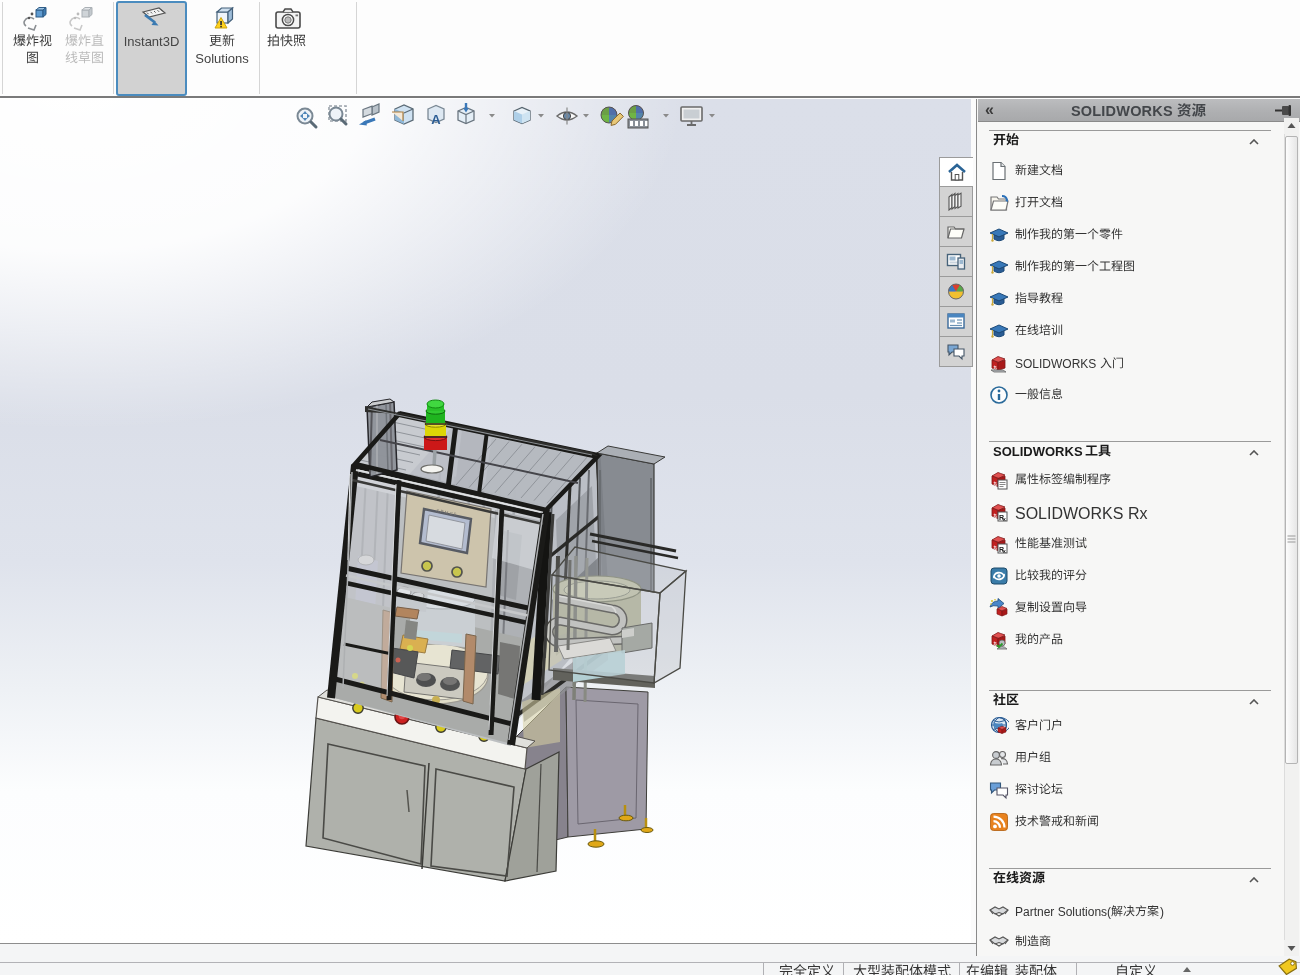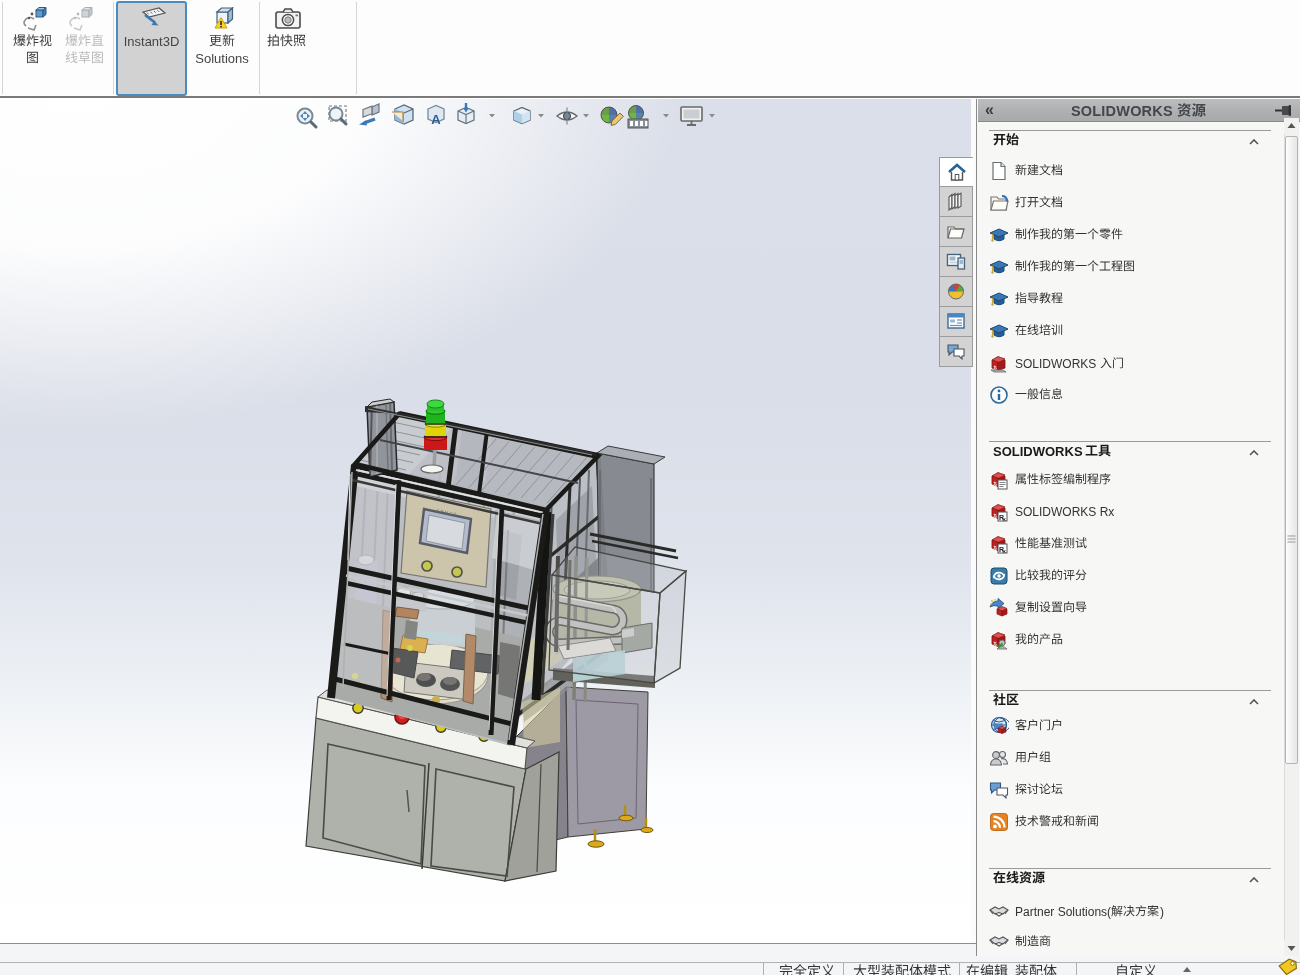--- a/index.html
+++ b/index.html
@@ -501,21 +501,21 @@
         </svg></span></div>
     <div class="srow" style="top:403px"><span class="ic"><svg width="20" height="20" viewBox="0 0 20 20">
           <path d="M3 6 l6 -3.5 l7 2.5 l-6 3.5z" fill="#e05050" stroke="#801818" stroke-width="0.8"></path>
           <path d="M3 6 l6 2.5 v8 l-6 -2.5z" fill="#c02020" stroke="#801818" stroke-width="0.8"></path>
           <path d="M9 8.5 l7 -2.5 v8 l-7 2.5z" fill="#a81818" stroke="#801818" stroke-width="0.8"></path>
           <text x="4.5" y="13" font-size="5" fill="#fff" transform="skewY(22)" font-family="Liberation Sans" font-weight="bold">S</text>
           <text x="11" y="7.5" font-size="5" fill="#fff" transform="skewY(-20)" font-family="Liberation Sans" font-weight="bold">W</text>
           <rect x="9" y="10" width="9" height="9" fill="#fff" stroke="#555" stroke-width="1"></rect>
           <text x="10" y="17.5" font-size="7" fill="#222" font-family="Liberation Sans" font-weight="bold">R</text>
           <text x="14" y="18.5" font-size="5" fill="#222" font-family="Liberation Sans" font-weight="bold">x</text>
-        </svg></span><span style="font-size:12px;color:#333;vertical-align:top;padding-top:3px;display:inline-block">SOLIDWORKS Rx</span></div>
+        </svg></span><span style="font-size:16px;color:#333;vertical-align:top;padding-top:3px;display:inline-block">SOLIDWORKS Rx</span></div>
     <div class="srow" style="top:435px"><span class="ic"><svg width="20" height="20" viewBox="0 0 20 20">
           <path d="M3 6 l6 -3.5 l7 2.5 l-6 3.5z" fill="#e05050" stroke="#801818" stroke-width="0.8"></path>
           <path d="M3 6 l6 2.5 v8 l-6 -2.5z" fill="#c02020" stroke="#801818" stroke-width="0.8"></path>
           <path d="M9 8.5 l7 -2.5 v8 l-7 2.5z" fill="#a81818" stroke="#801818" stroke-width="0.8"></path>
           <text x="4.5" y="13" font-size="5" fill="#fff" transform="skewY(22)" font-family="Liberation Sans" font-weight="bold">S</text>
           <text x="11" y="7.5" font-size="5" fill="#fff" transform="skewY(-20)" font-family="Liberation Sans" font-weight="bold">W</text>
           <rect x="9" y="10" width="9" height="9" fill="#fff" stroke="#555" stroke-width="1"></rect>
           <text x="10" y="17.5" font-size="7" fill="#222" font-family="Liberation Sans" font-weight="bold">R</text>
           <text x="14" y="18.5" font-size="5" fill="#222" font-family="Liberation Sans" font-weight="bold">x</text>
         </svg></span><span style="display:inline-block;vertical-align:top;padding-top:3px"><svg width="73" height="14" viewBox="0 0 73 14" style="display:inline-block;vertical-align:top;">

